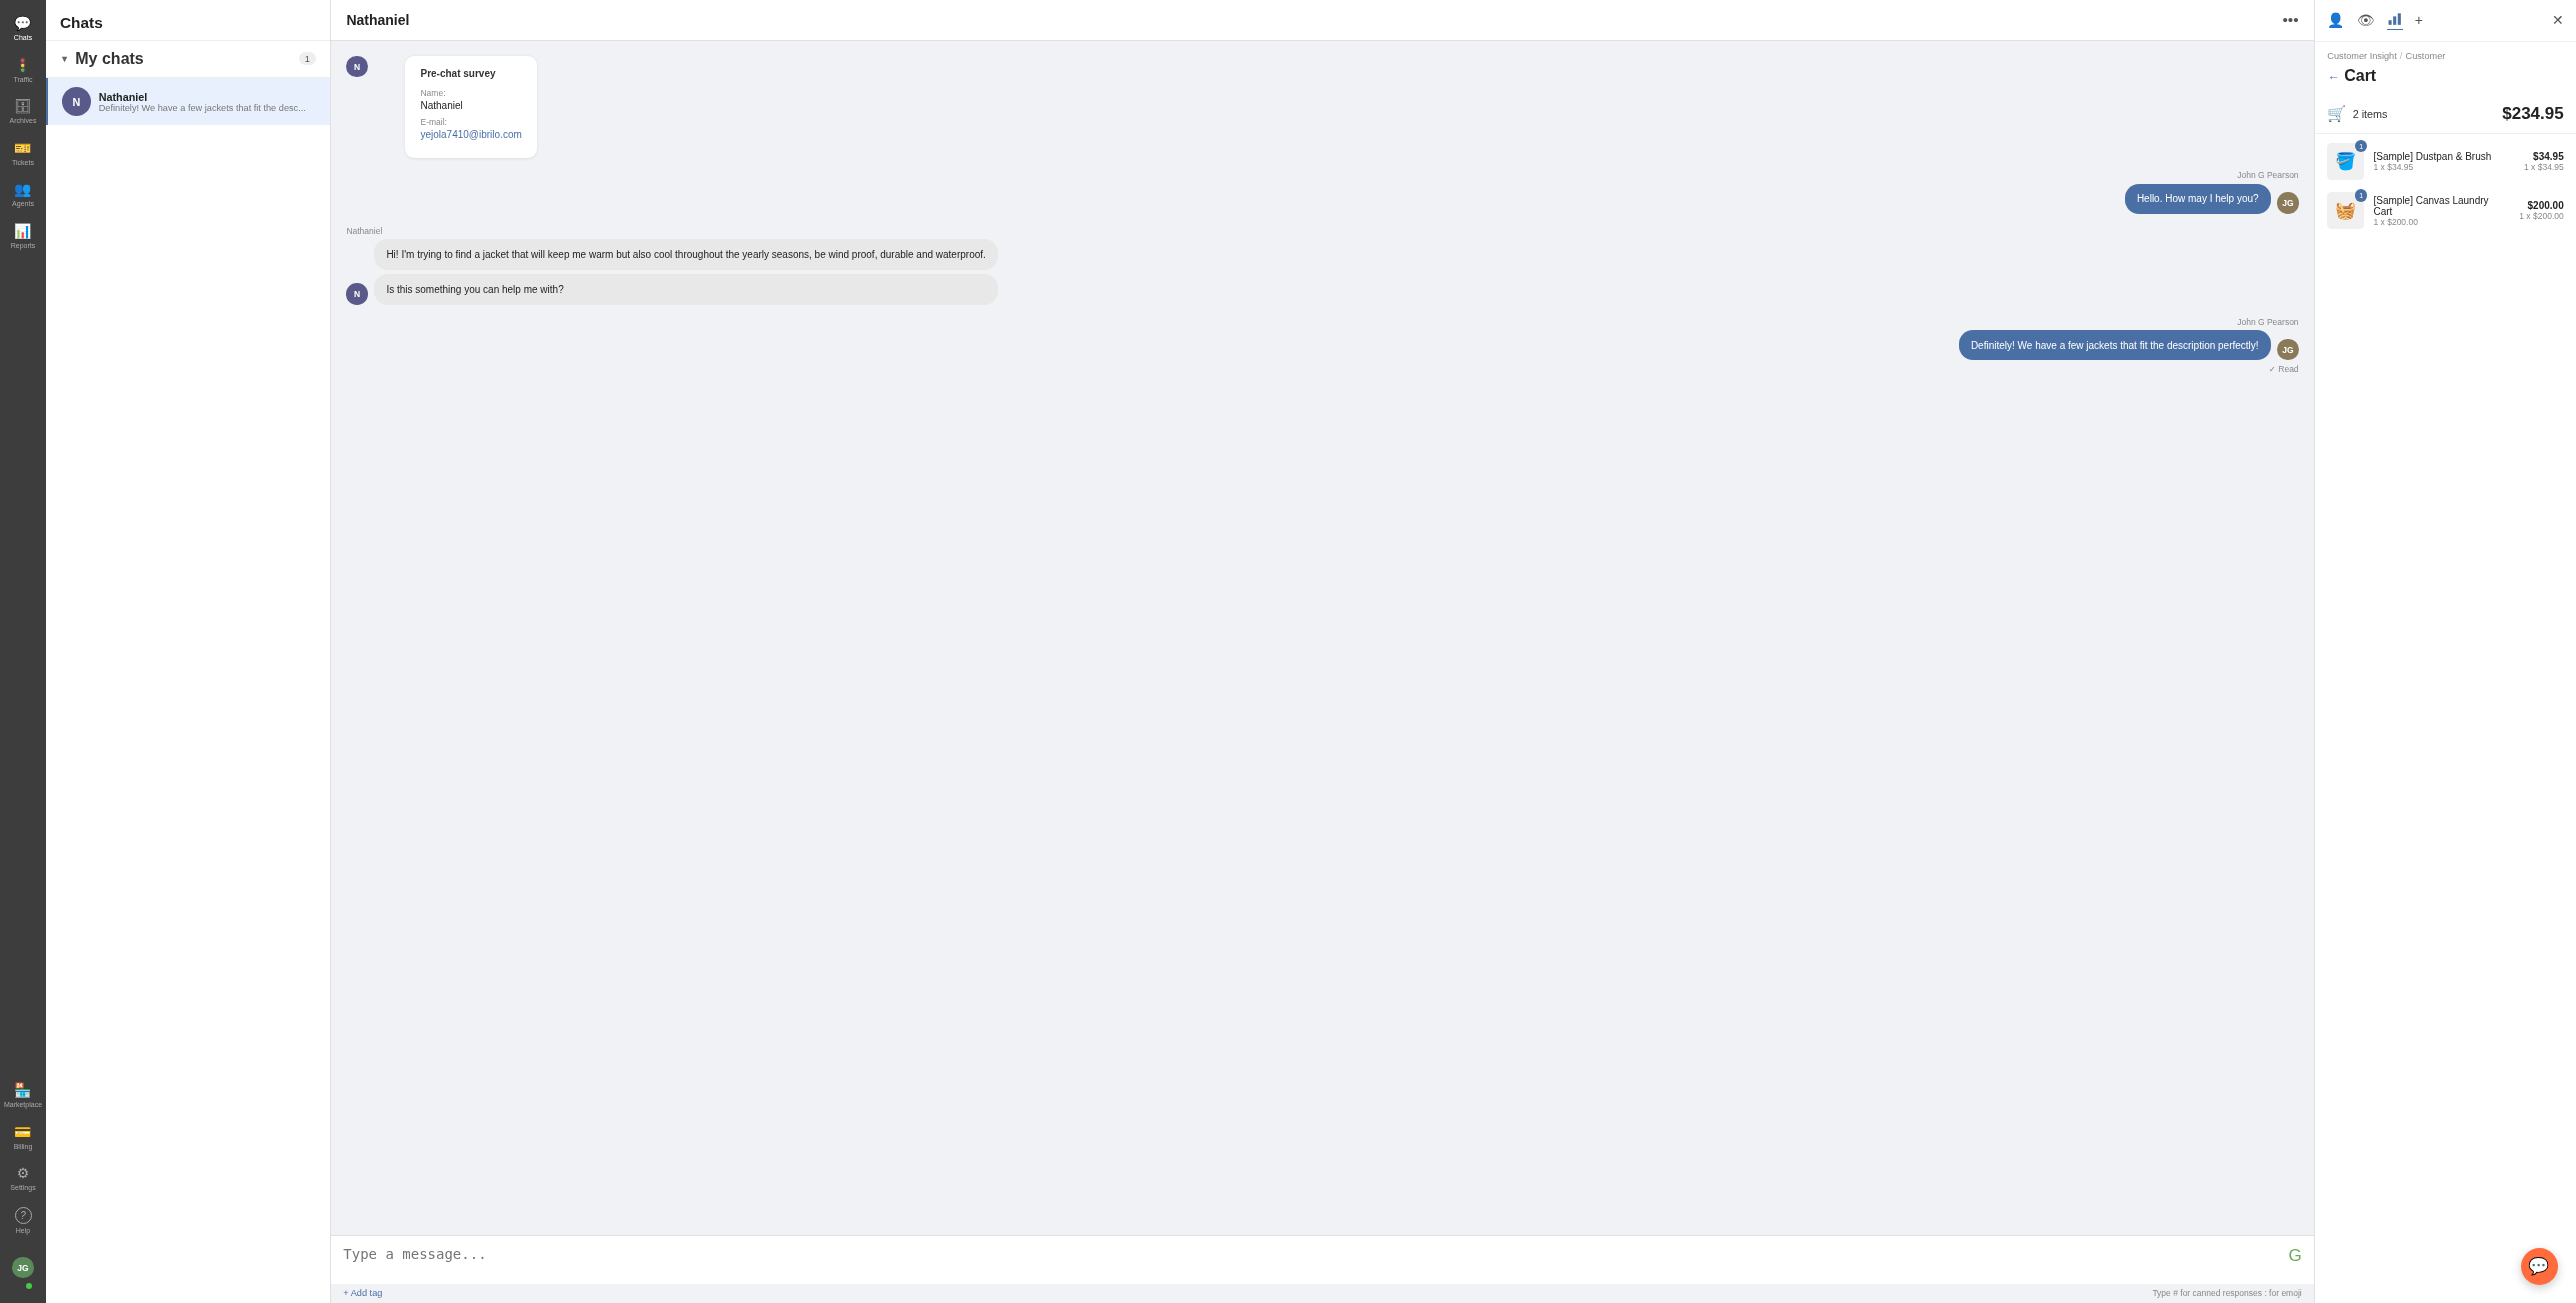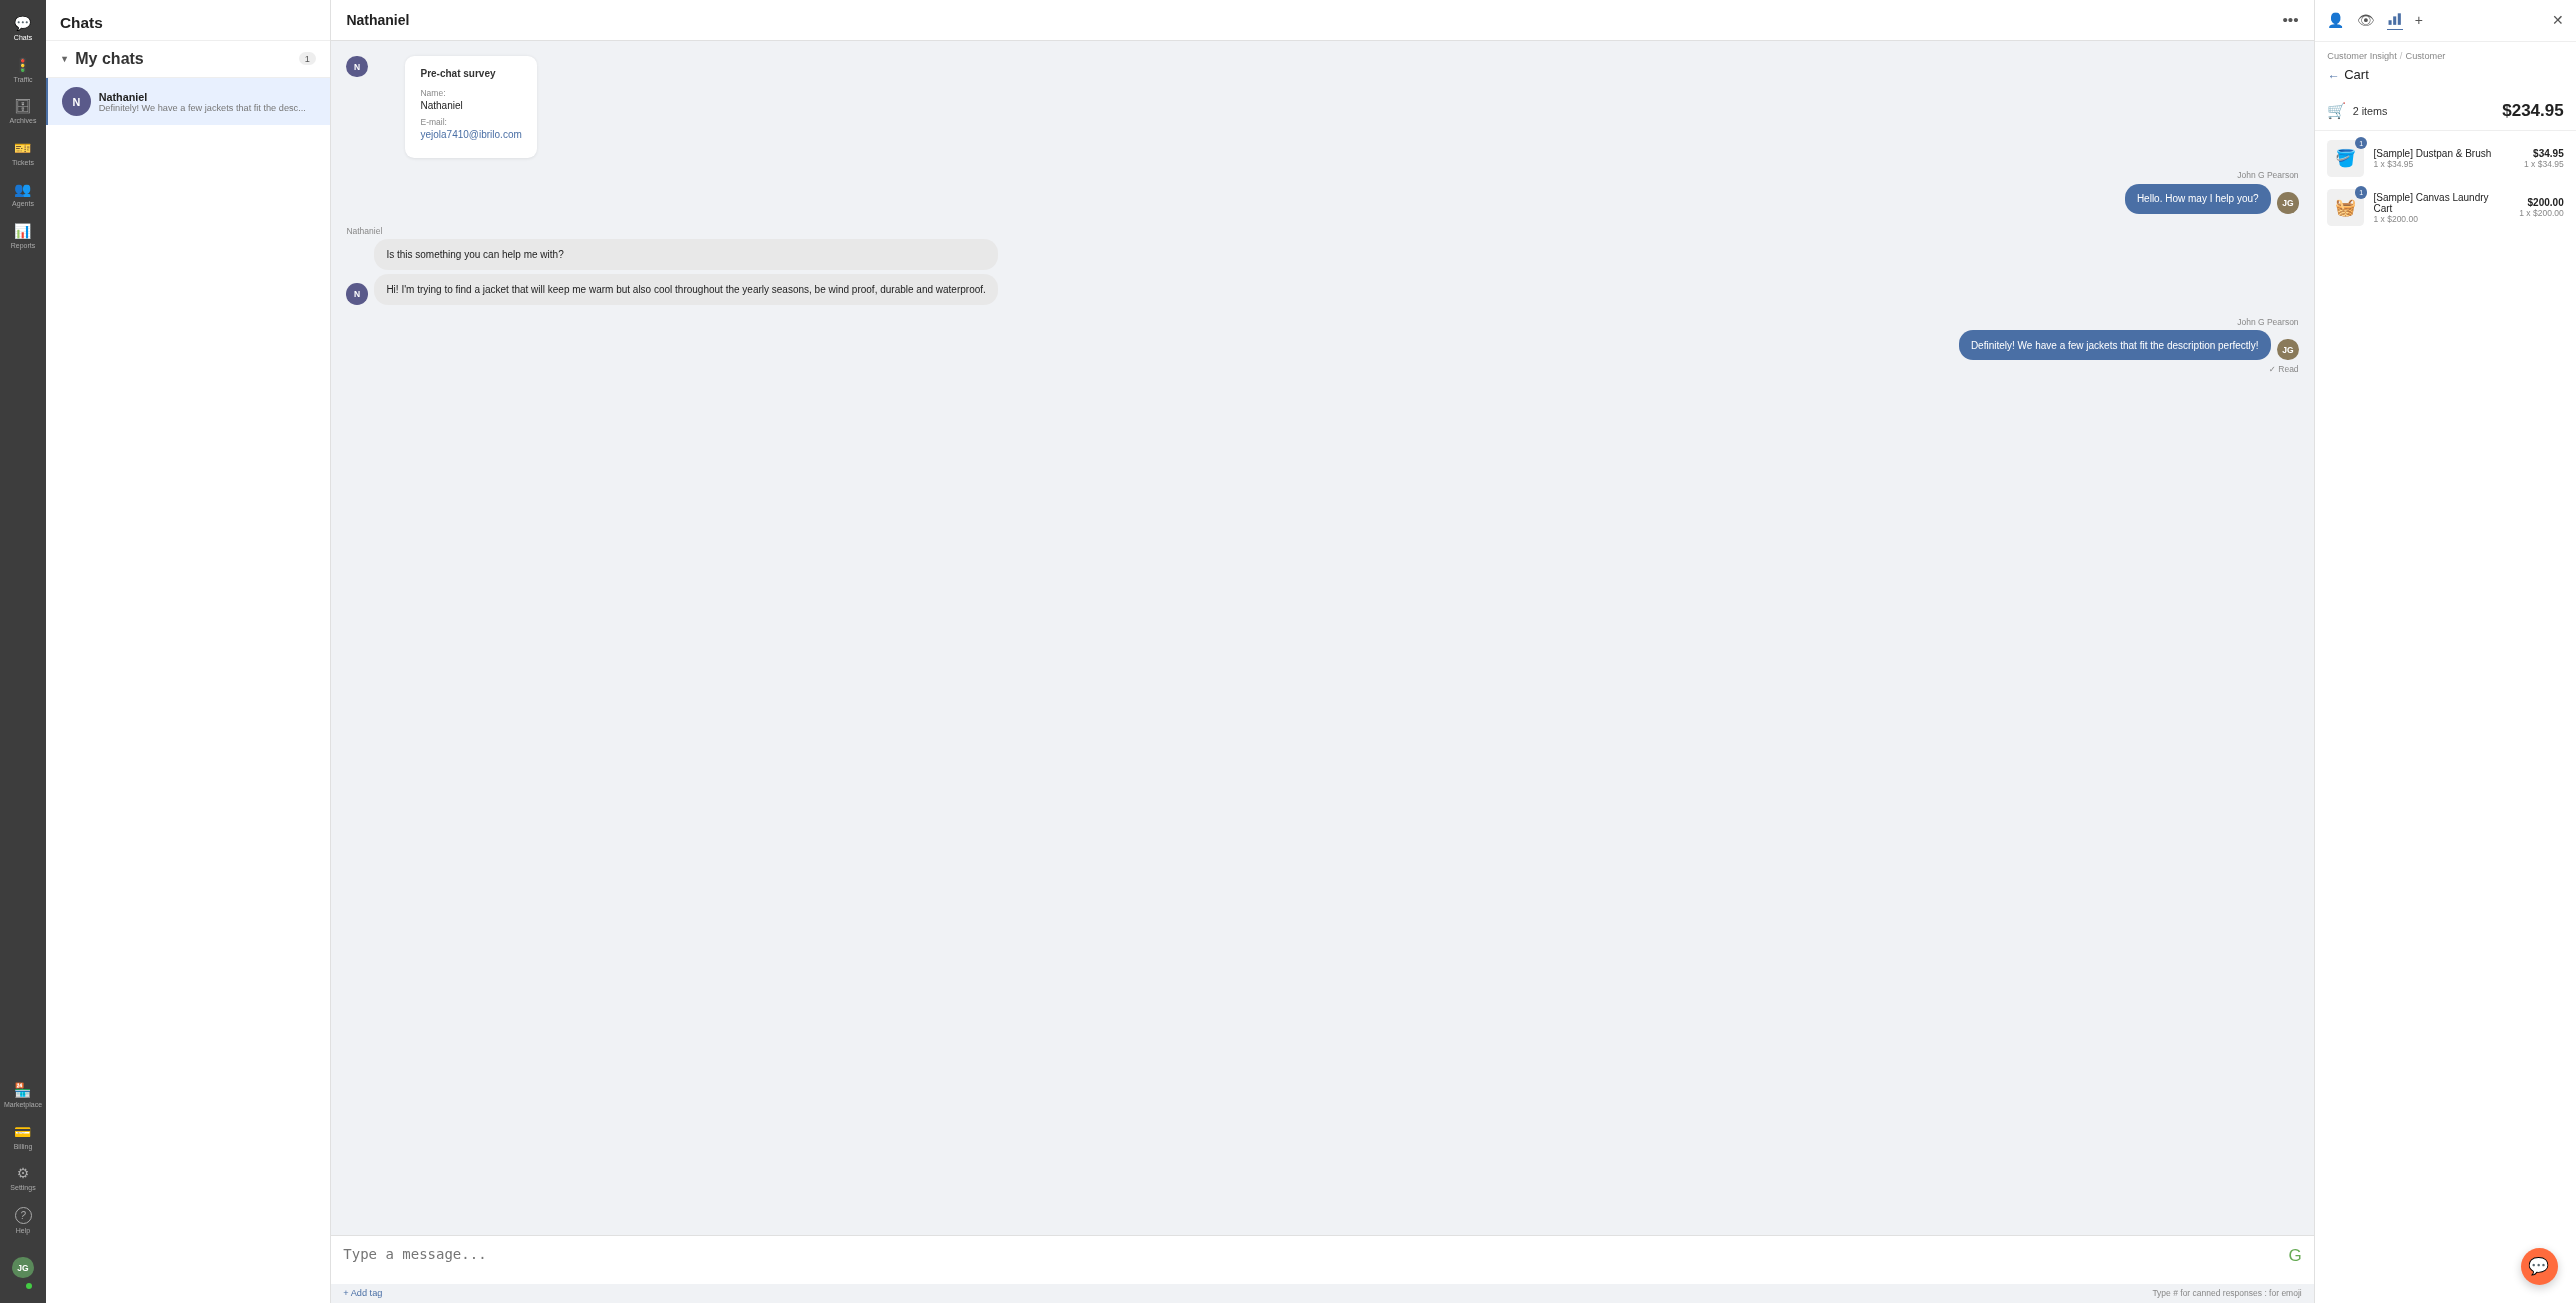--- a/index.html
+++ b/index.html
@@ -296,21 +296,21 @@
     }
     .breadcrumb-sep { color: #bbb; }
     .panel-back-row {
       padding: 6.2px 12.3px 9.2px;
       display: flex;
       align-items: center;
       gap: 4.6px;
       cursor: pointer;
     }
     .back-arrow { color: #4a6fa5; font-size: 12.3px; }
-    .back-label { font-size: 13px; font-weight: 400; color: #222; }
+    .back-label { font-size: 16px; font-weight: 700; color: #222; }
 
     .cart-summary {
       padding: 9.2px 12.3px;
       display: flex;
       align-items: center;
       justify-content: space-between;
       border-bottom: 0.8px solid #eee;
     }
     .cart-left { display: flex; align-items: center; gap: 6.2px; }
     .cart-icon { font-size: 15.4px; color: #333; }
@@ -463,22 +463,22 @@
         <div class="msg-avatar-placeholder" style="background:#8a7a5a;">JG</div>
         <div class="bubble outgoing-bg">Hello. How may I help you?</div>
       </div>
     </div>
 
     <div class="message-row incoming">
       <div class="message-sender-name">Nathaniel</div>
       <div class="incoming-bubbles">
         <div class="msg-avatar-placeholder">N</div>
         <div class="incoming-bubbles-stack">
+          <div class="bubble incoming-bg">Hi! I'm trying to find a jacket that will keep me warm but also cool throughout the yearly seasons, be wind proof, durable and waterproof.</div>
           <div class="bubble incoming-bg">Is this something you can help me with?</div>
-          <div class="bubble incoming-bg">Hi! I'm trying to find a jacket that will keep me warm but also cool throughout the yearly seasons, be wind proof, durable and waterproof.</div>
         </div>
       </div>
     </div>
 
     <div class="message-row outgoing">
       <div class="message-sender-name">John G Pearson</div>
       <div class="message-sender-row outgoing">
         <div class="msg-avatar-placeholder" style="background:#8a7a5a;">JG</div>
         <div class="bubble outgoing-bg">Definitely! We have a few jackets that fit the description perfectly!</div>
       </div>

